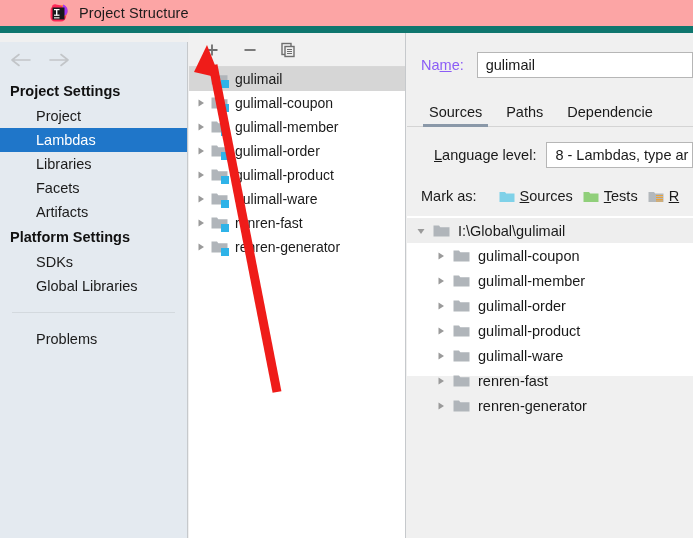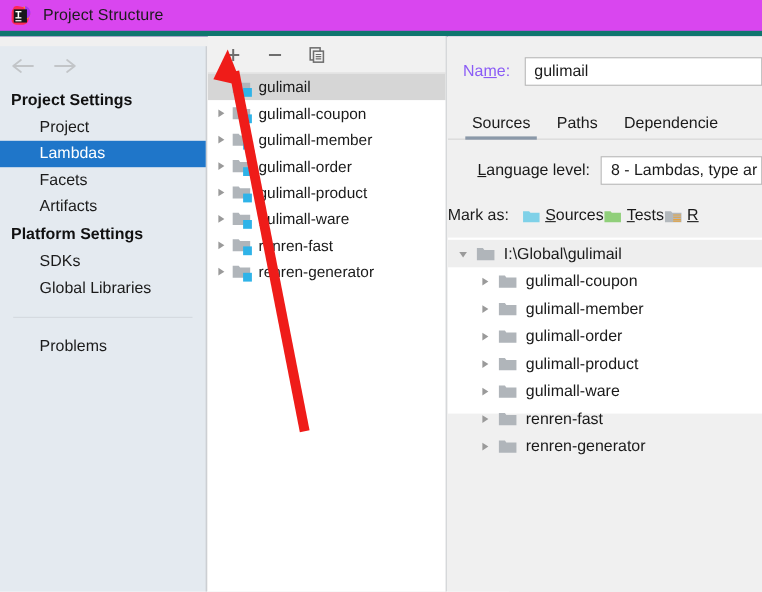--- a/index.html
+++ b/index.html
@@ -13,23 +13,23 @@
     position: relative;
     width: 693px; height: 538px;
     background: #f0f0f0;
     overflow: hidden;
   }
 
   
   #titlebar {
     position: absolute; left: 0; top: 0;
     width: 693px; height: 33px;
-    background: #d946ef;
-    border-bottom: 5px solid #0f766e;
-    display: flex; align-items: center;
+    background: #fca5a5;
+    border-bottom: 7px solid #0f766e;
+    display: flex; align-items: center; padding-left: 40px;
   }
   #title-icon {
     width: 20px; height: 20px;
     margin-left: 9px; margin-right: 10px;
     position: relative; flex: none;
   }
   #title-text {
     font-size: 14.5px;
     color: #1c1c1c;
     letter-spacing: .1px;
@@ -204,22 +204,23 @@
     border: 1px solid #b6b6b6;
     font-size: 14.5px;
     color: #1a1a1a;
     display: flex; align-items: center;
     padding: 0 8px;
     white-space: nowrap; overflow: hidden;
   }
   #markas-row {
     display: flex; align-items: center;
     height: 28px;
-    padding-left: 0;
+    padding-left: 14px;
     margin-top: 12px;
+    gap: 10px;
   }
   #markas-label { font-size: 14.5px; color: #1a1a1a; margin-right: 12px; }
   .mark-btn {
     display: flex; align-items: center;
     font-size: 14.5px; color: #1a1a1a;
     gap: 5px;
     white-space: nowrap;
   }
   .sq-folder { width: 16px; height: 13px; position: relative; flex: none; }
 
@@ -292,20 +293,21 @@
       <div class="nav-arrow">
         <svg width="22" height="14" viewBox="0 0 22 14">
           <path d="M20 7 L13 1.5 M20 7 L13 12.5 M2 7 L20 7" stroke="#c2c5c8" stroke-width="1.6" fill="none" stroke-linecap="round"></path>
         </svg>
       </div>
     </div>
 
     <div class="side-group">Project Settings</div>
     <div class="side-item">Project</div>
     <div class="side-item selected">Lambdas</div>
+    <div class="side-item">Libraries</div>
     <div class="side-item">Facets</div>
     <div class="side-item">Artifacts</div>
 
     <div class="side-group">Platform Settings</div>
     <div class="side-item">SDKs</div>
     <div class="side-item">Global Libraries</div>
 
     <div id="side-divider"></div>
     <div class="side-item" id="side-problems">Problems</div>
   </div>

